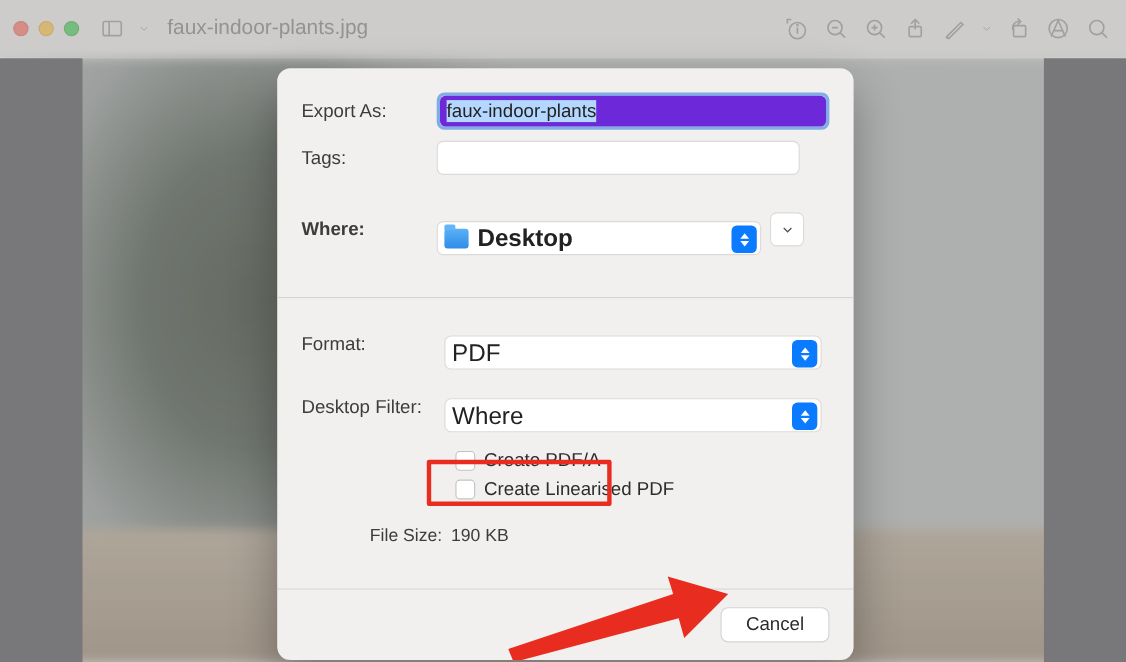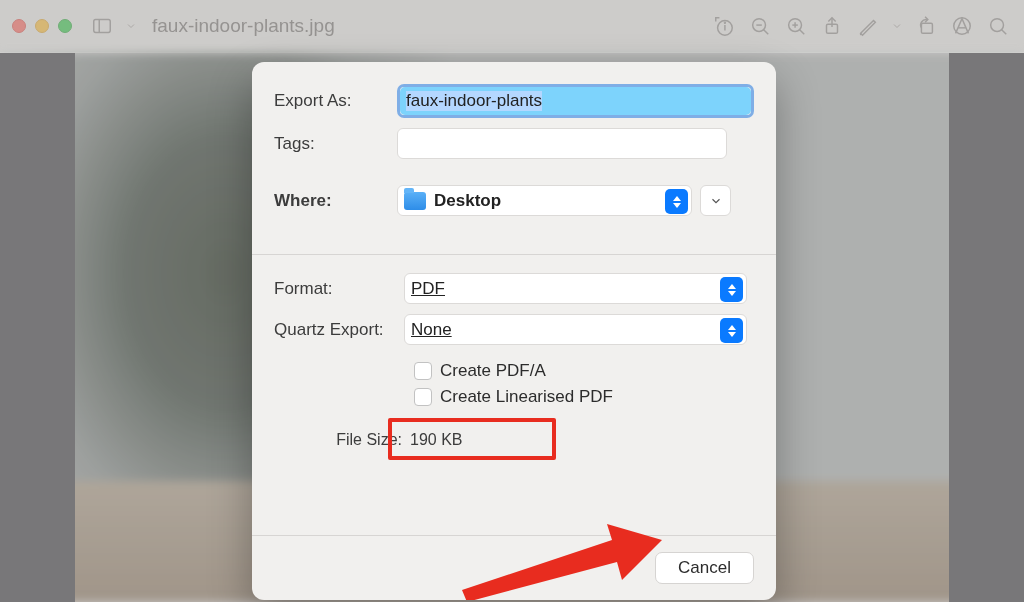--- a/index.html
+++ b/index.html
@@ -85,21 +85,21 @@
 
   .export-border {
     border: 3px solid #7faee6;
     border-radius:7px;
     padding:0;
   }
   .text-input {
     width:100%; height:28px;
     border:1px solid #c6c6c6;
     border-radius:5px;
-    background:#7dd3fc;
+    background:#6d28d9;
     font-size:17px;
     padding:0 6px;
     color:#222;
   }
   .export-border .text-input { border:none; border-radius:5px; height:28px; }
   .sel-text {
     background:#b4d7ff;
     padding:0 0;
   }
 
@@ -111,25 +111,26 @@
   }
 
   .where-row { margin-top:26px; display:flex; align-items:center;font-weight:bold; }
   .popup {
     height:31px;
     background:#fff;
     border:1px solid #dcdad8;
     border-radius:6px;
     display:flex; align-items:center;
     padding:0 4px 0 6px;
-    font-size:17px; color:#222;
+    font-size:22px; color:#222;
     position:relative;
+    margin-top:16px;
   }
   .popup.where { width:295px; }
-  .popup.fmt { width:343px;text-decoration:underline; }
+  .popup.fmt { width:343px; }
   .folder-icon {
     width:22px; height:18px; border-radius:3px;
     background: linear-gradient(#5ab0f7,#2e8de8);
     margin-right:8px; position:relative;
   }
   .folder-icon::before {
     content:""; position:absolute; left:0; top:-4px; width:10px; height:5px;
     background:#63b5f8; border-radius:2px 2px 0 0;
   }
   .arrows {
@@ -344,23 +345,23 @@
     
     <div class="row">
       <div class="row-label" style="width:130px">Format:</div>
       <div class="popup fmt">
         <span>PDF</span>
         <div class="arrows"></div>
       </div>
     </div>
     
     <div class="row" style="margin-top:4px">
-      <div class="row-label" style="width:130px">Quartz Export:</div>
+      <div class="row-label" style="width:130px">Desktop Filter:</div>
       <div class="popup fmt">
-        <span>None</span>
+        <span>Where</span>
         <div class="arrows"></div>
       </div>
     </div>
 
     <div style="height:6px"></div>
 
     <div class="chk-row">
       <div class="checkbox"></div>
       <span>Create PDF/A</span>
     </div>

